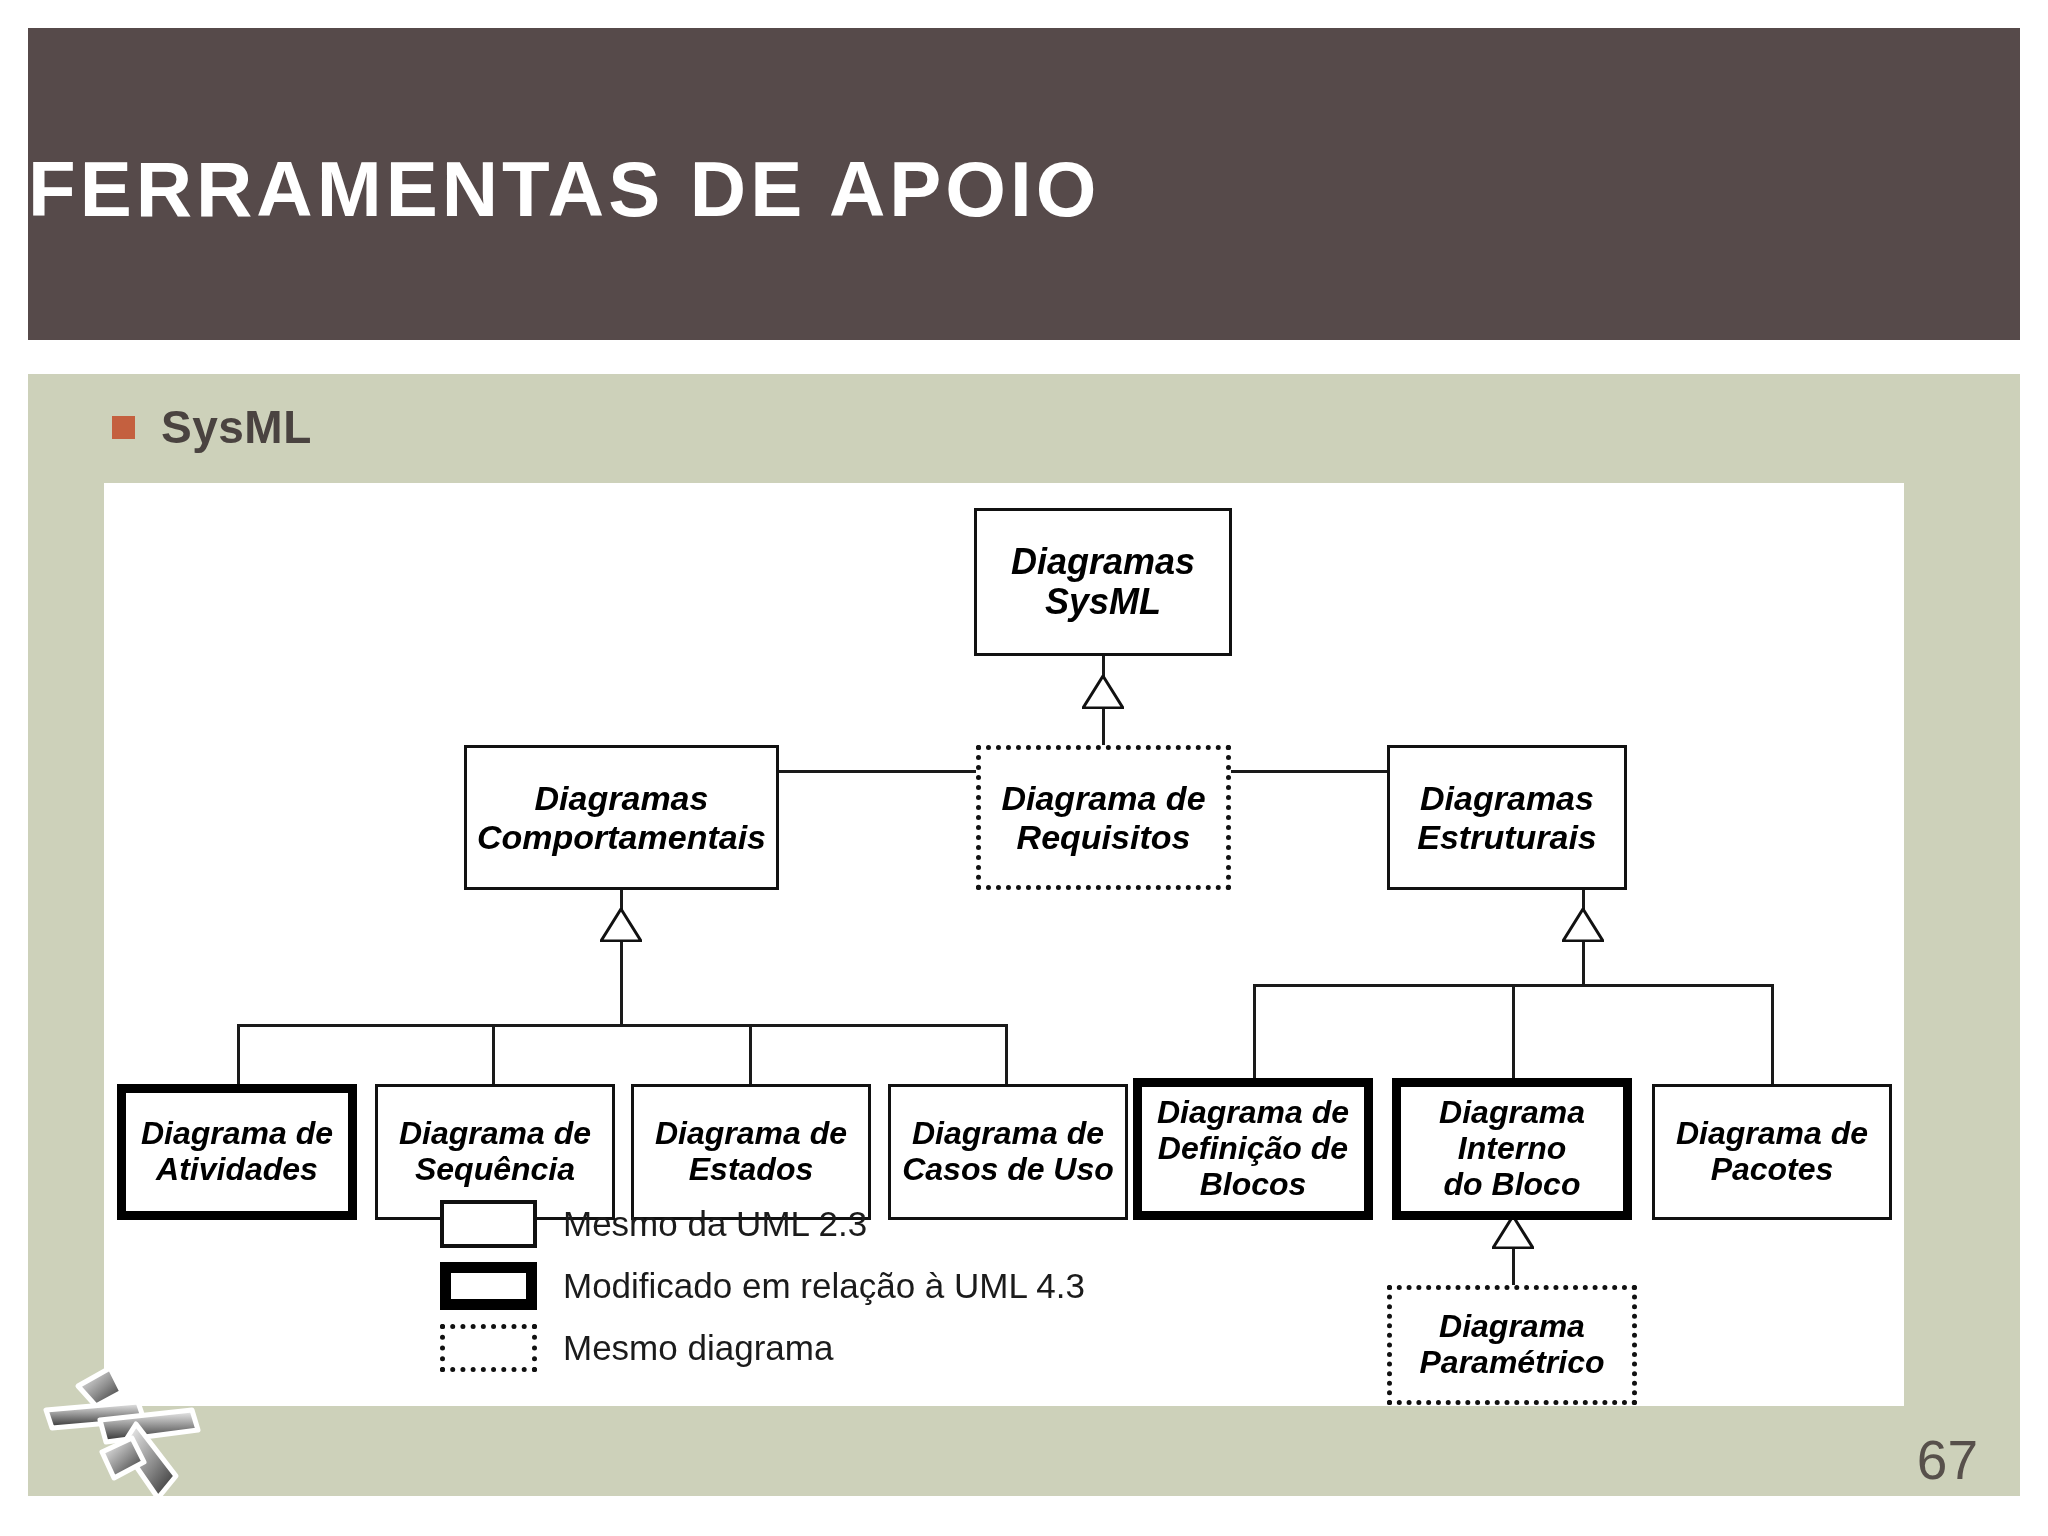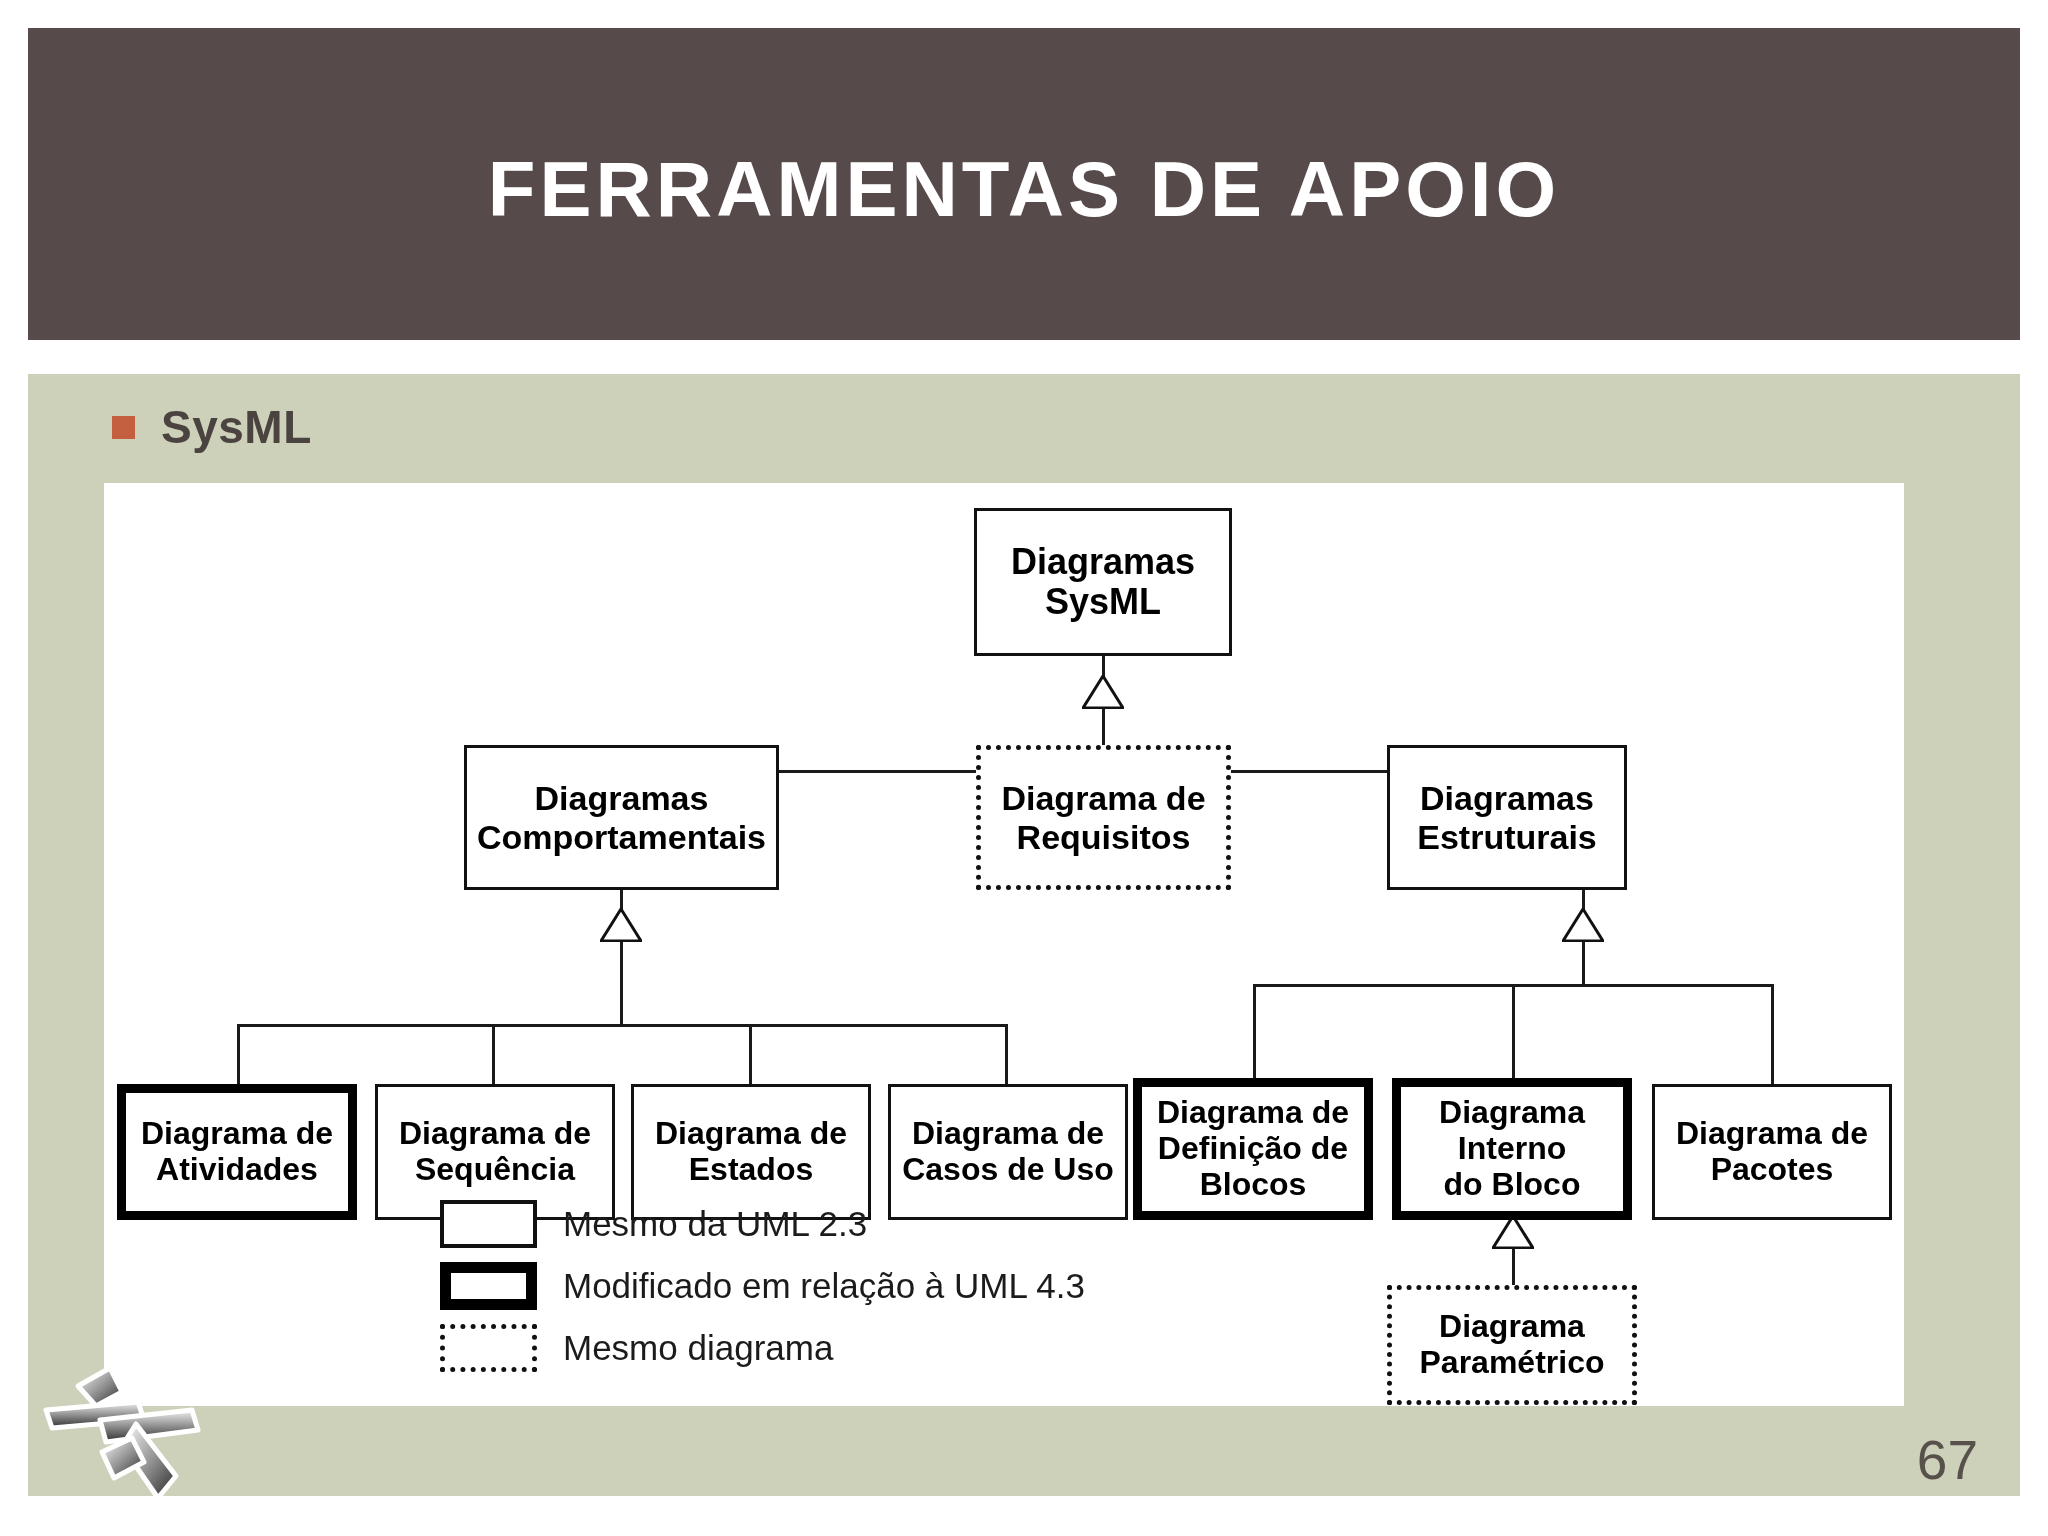--- a/index.html
+++ b/index.html
@@ -27,21 +27,21 @@
   #title-bar {
     position: absolute;
     left: 28px; top: 28px;
     width: 1992px; height: 312px;
     background: #564a4a;
   }
   #title-text {
     position: absolute;
     left: 0; right: 0;
     top: 122px;
-    text-align: center;
+    text-align: left;
     color: #ffffff;
     font-size: 78px;
     font-weight: bold;
     letter-spacing: 4px;
     font-family: "Liberation Sans", sans-serif;
     line-height: 1;
   }
 
   
   #content-panel {
@@ -92,21 +92,21 @@
     color: #000000;
     font-family: "Liberation Sans", sans-serif;
     font-weight: bold;
     line-height: 1.12;
     z-index: 3;
   }
   .node.solid  { border: 3px solid #111111; }
   .node.thick  { border: 9px solid #000000; }
   .node.dotted { border: 5px dotted #111111; }
 
-  .node-label { display: block; white-space: pre-line; }
+  .node-label { display: block; white-space: pre-line; font-style: italic; }
 
   
   .vline, .hline {
     position: absolute;
     background: #1a1a1a;
     z-index: 1;
   }
   .vline { width: 3px; }
   .hline { height: 3px; }
   .tri-wrap {

